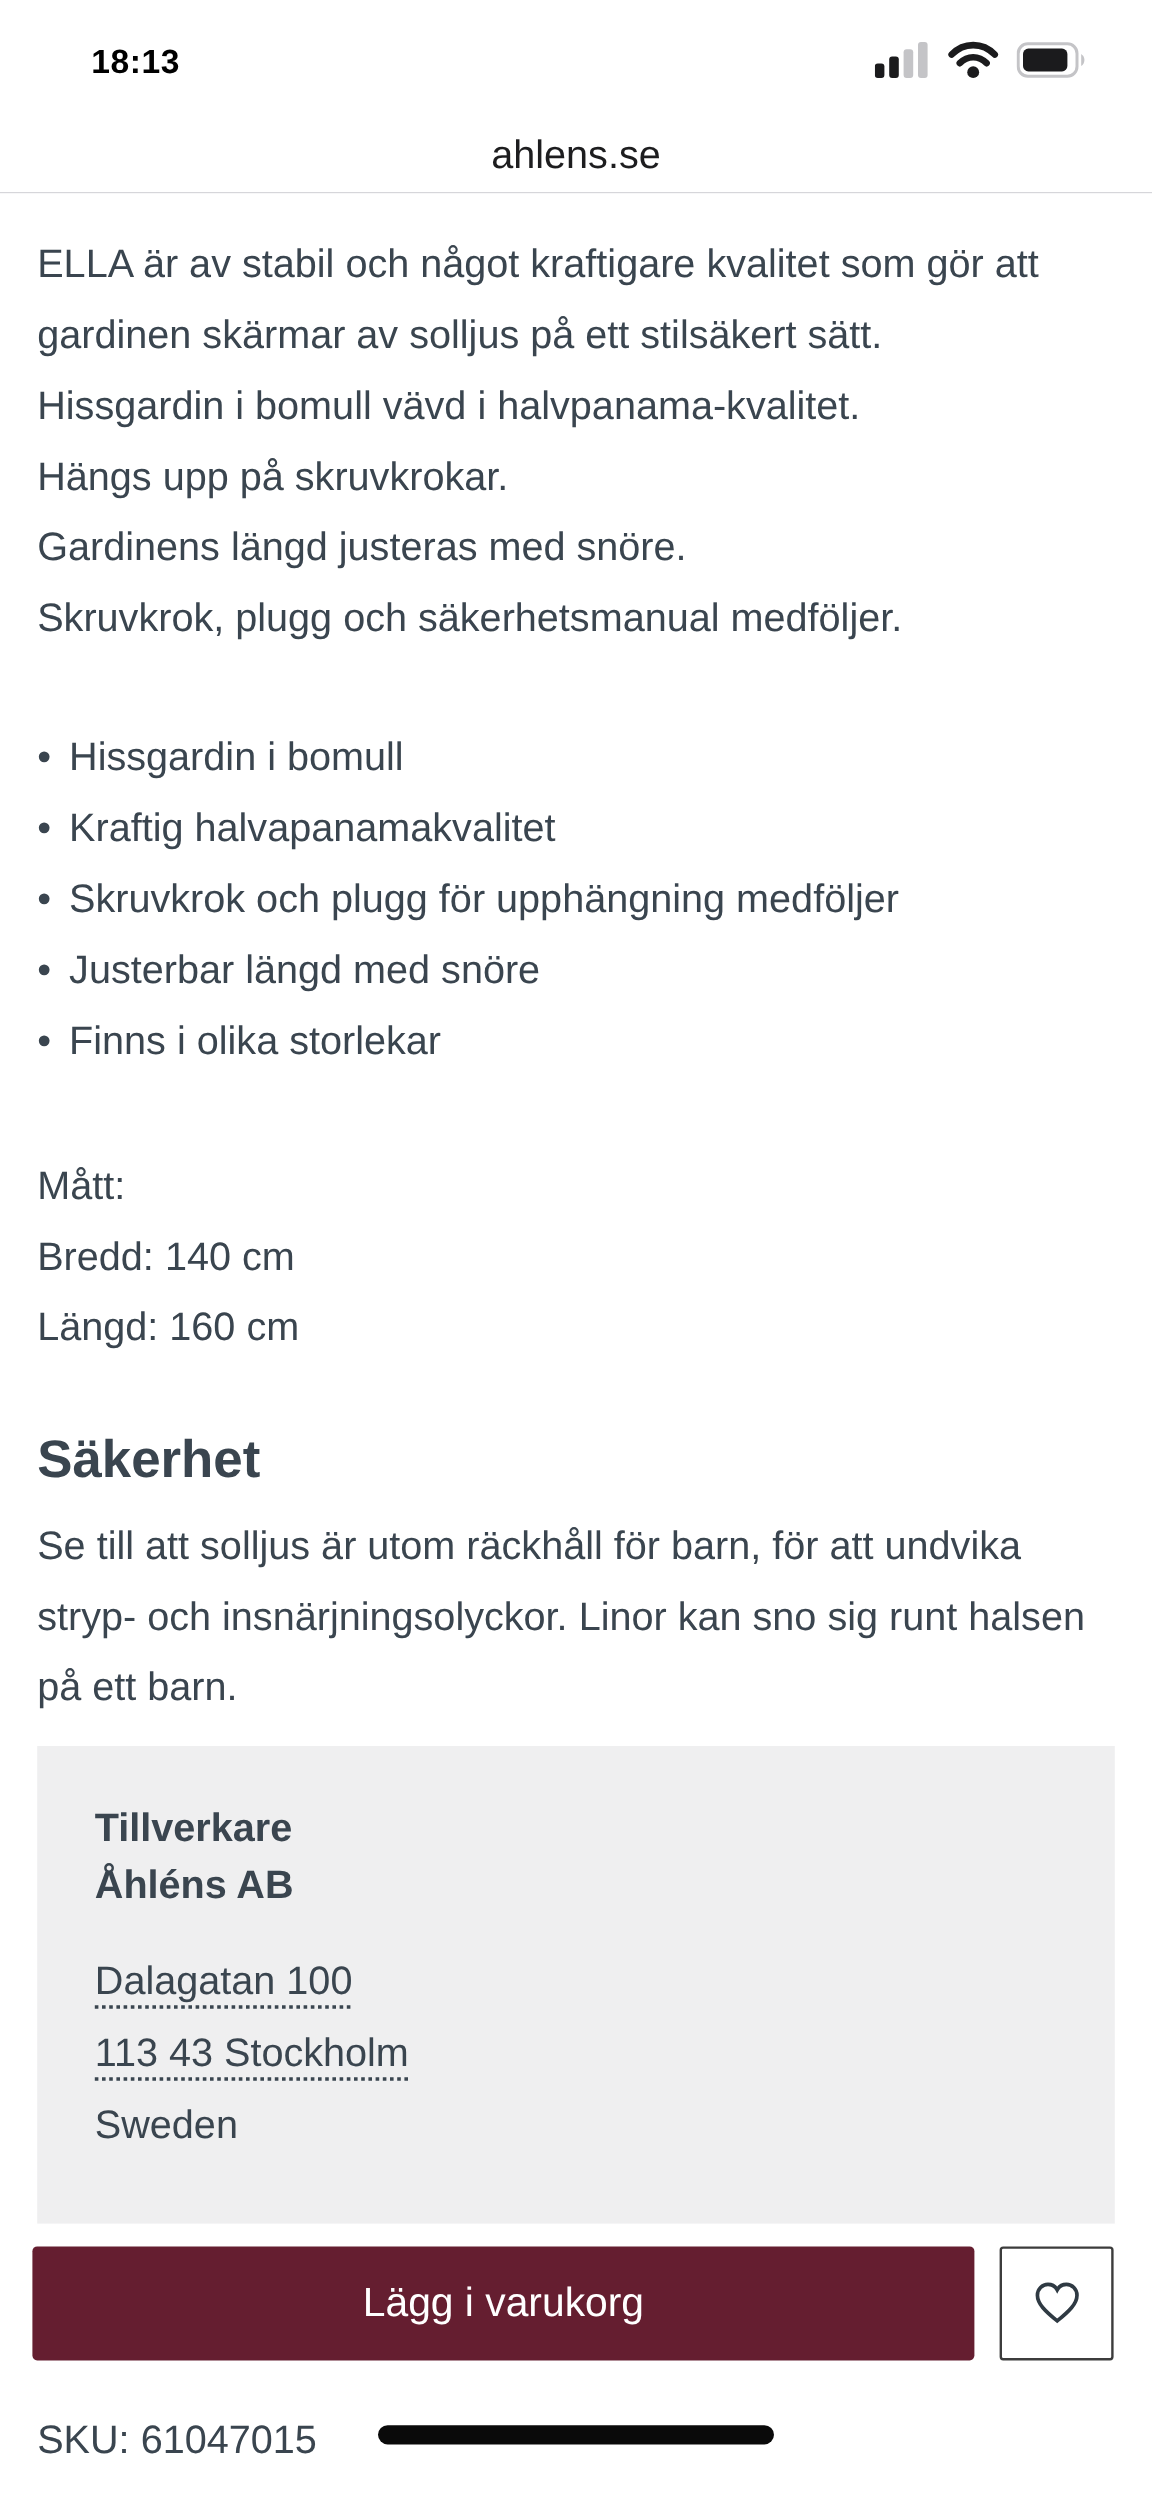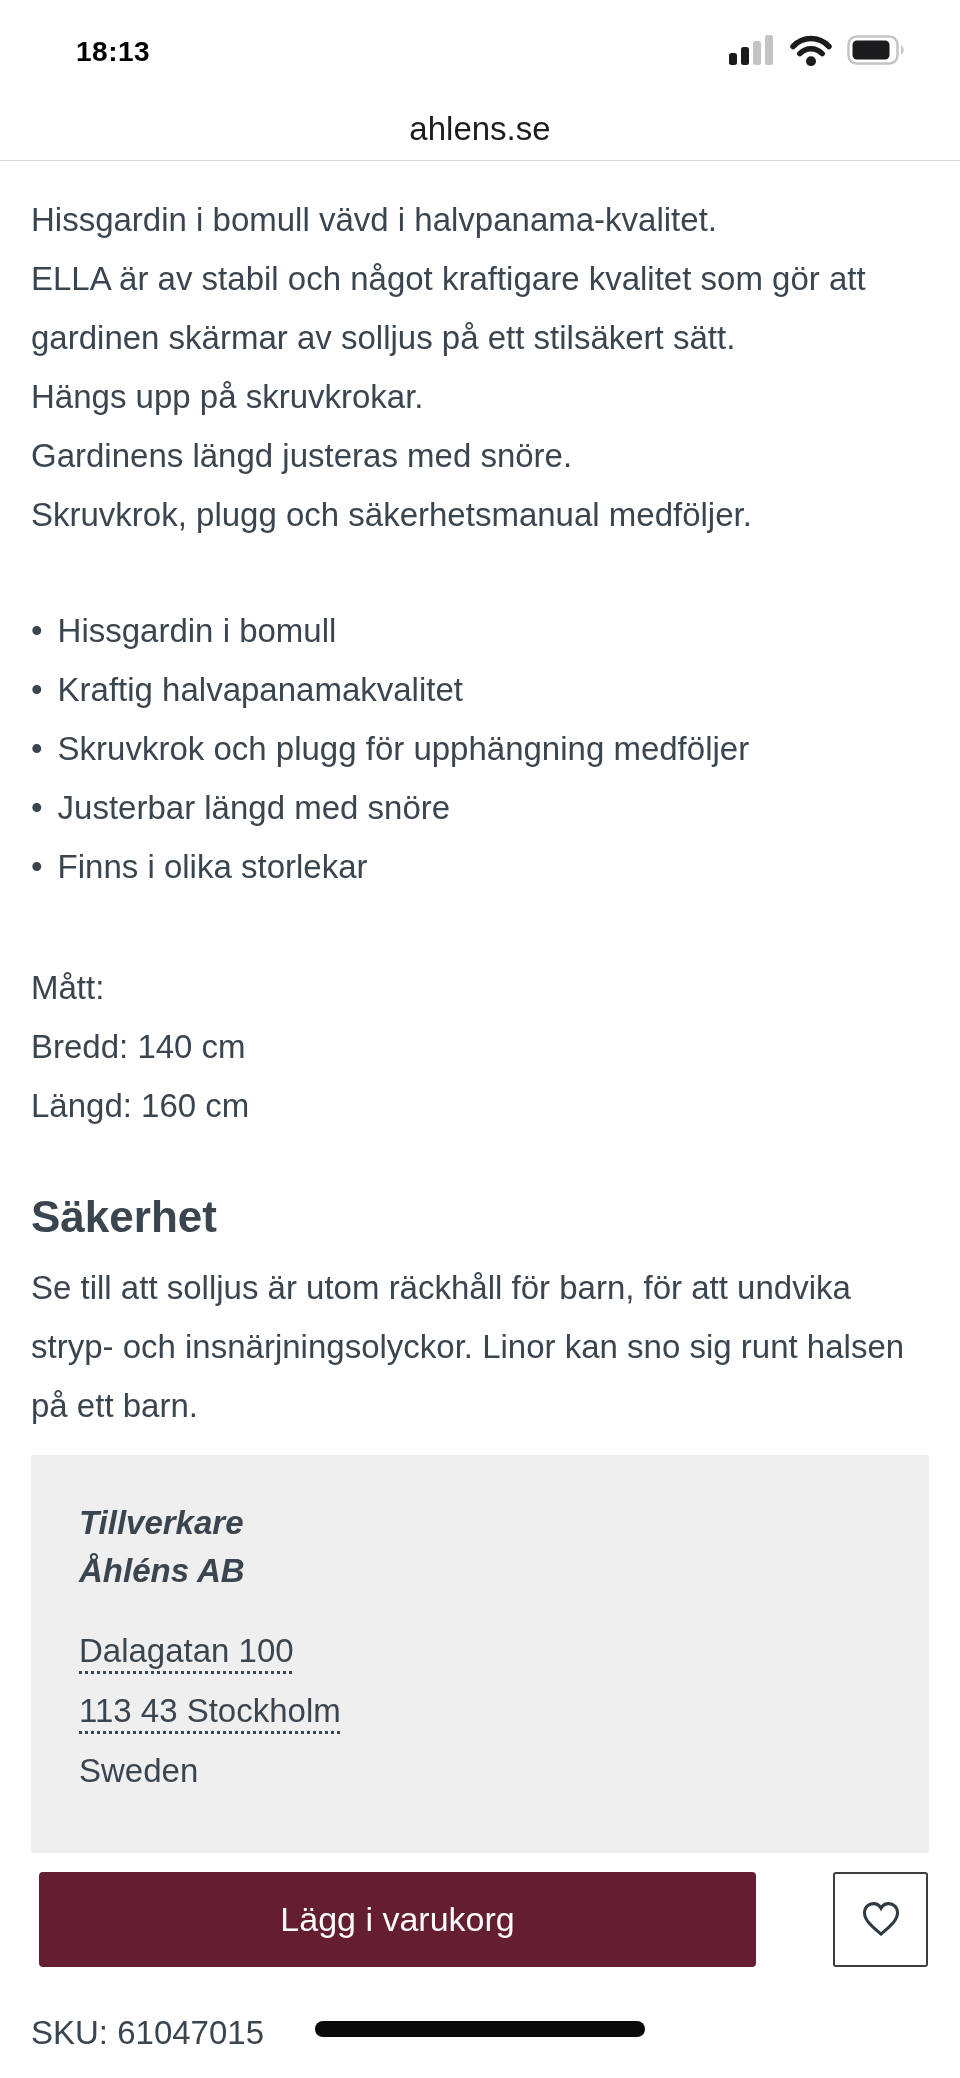--- a/index.html
+++ b/index.html
@@ -44,37 +44,37 @@
   .feature-list{margin-top:57px;list-style:none;}
   .feature-list li::before{content:"•";margin-right:15px;}
   .dimensions{margin-top:62px;}
   .safety-heading{margin-top:52px;font-size:44px;line-height:59px;font-weight:700;}
   .safety-text{margin-top:12px;}
 
   .manufacturer-box{
     margin-top:20px;background:var(--box_bg);
     padding:44px 48px 190px 48px;
   }
-  .manufacturer-box .bold-line{font-weight:700;line-height:48px;font-style:italic;}
+  .manufacturer-box .bold-line{font-weight:700;line-height:48px;}
   .address{margin-top:26px;}
   .address a{
     display:inline-block;line-height:60px;color:inherit;
     text-decoration:underline;text-decoration-style:dotted;
     text-decoration-thickness:2.5px;text-underline-offset:9px;
   }
   .address .country{line-height:60px;}
   .sku{margin-top:12px;}
 
   
   .bottom-bar{
     position:absolute;left:0;top:1853px;width:960px;height:147px;
     background:#fff;
   }
   .add-to-cart{
-    position:absolute;left:39px;top:19px;width:717px;height:95px;
+    position:absolute;left:27px;top:19px;width:785px;height:95px;
     background:var(--accent);color:#fff;border:none;border-radius:4px;
     font-family:inherit;font-size:34px;cursor:pointer;
   }
   .wishlist{
     position:absolute;right:32px;top:19px;width:95px;height:95px;
     background:#fff;border:2px solid #3c3c3c;border-radius:3px;
     display:flex;align-items:center;justify-content:center;cursor:pointer;
   }
 
   .home-indicator{
@@ -116,23 +116,23 @@
   </header>
 
   <div class="url-bar">
     <span class="url-text">ahlens.se</span>
   </div>
 
   <main class="content">
 
     <div class="desc">
 
+        <p>ELLA är av stabil och något kraftigare kvalitet som gör att gardinen skärmar av solljus på ett stilsäkert sätt.</p>
+
         <p>Hissgardin i bomull vävd i halvpanama-kvalitet.</p>
-
-        <p>ELLA är av stabil och något kraftigare kvalitet som gör att gardinen skärmar av solljus på ett stilsäkert sätt.</p>
 
         <p>Hängs upp på skruvkrokar.</p>
 
         <p>Gardinens längd justeras med snöre.</p>
 
         <p>Skruvkrok, plugg och säkerhetsmanual medföljer.</p>
       </div>
 
     <ul class="feature-list">
 

